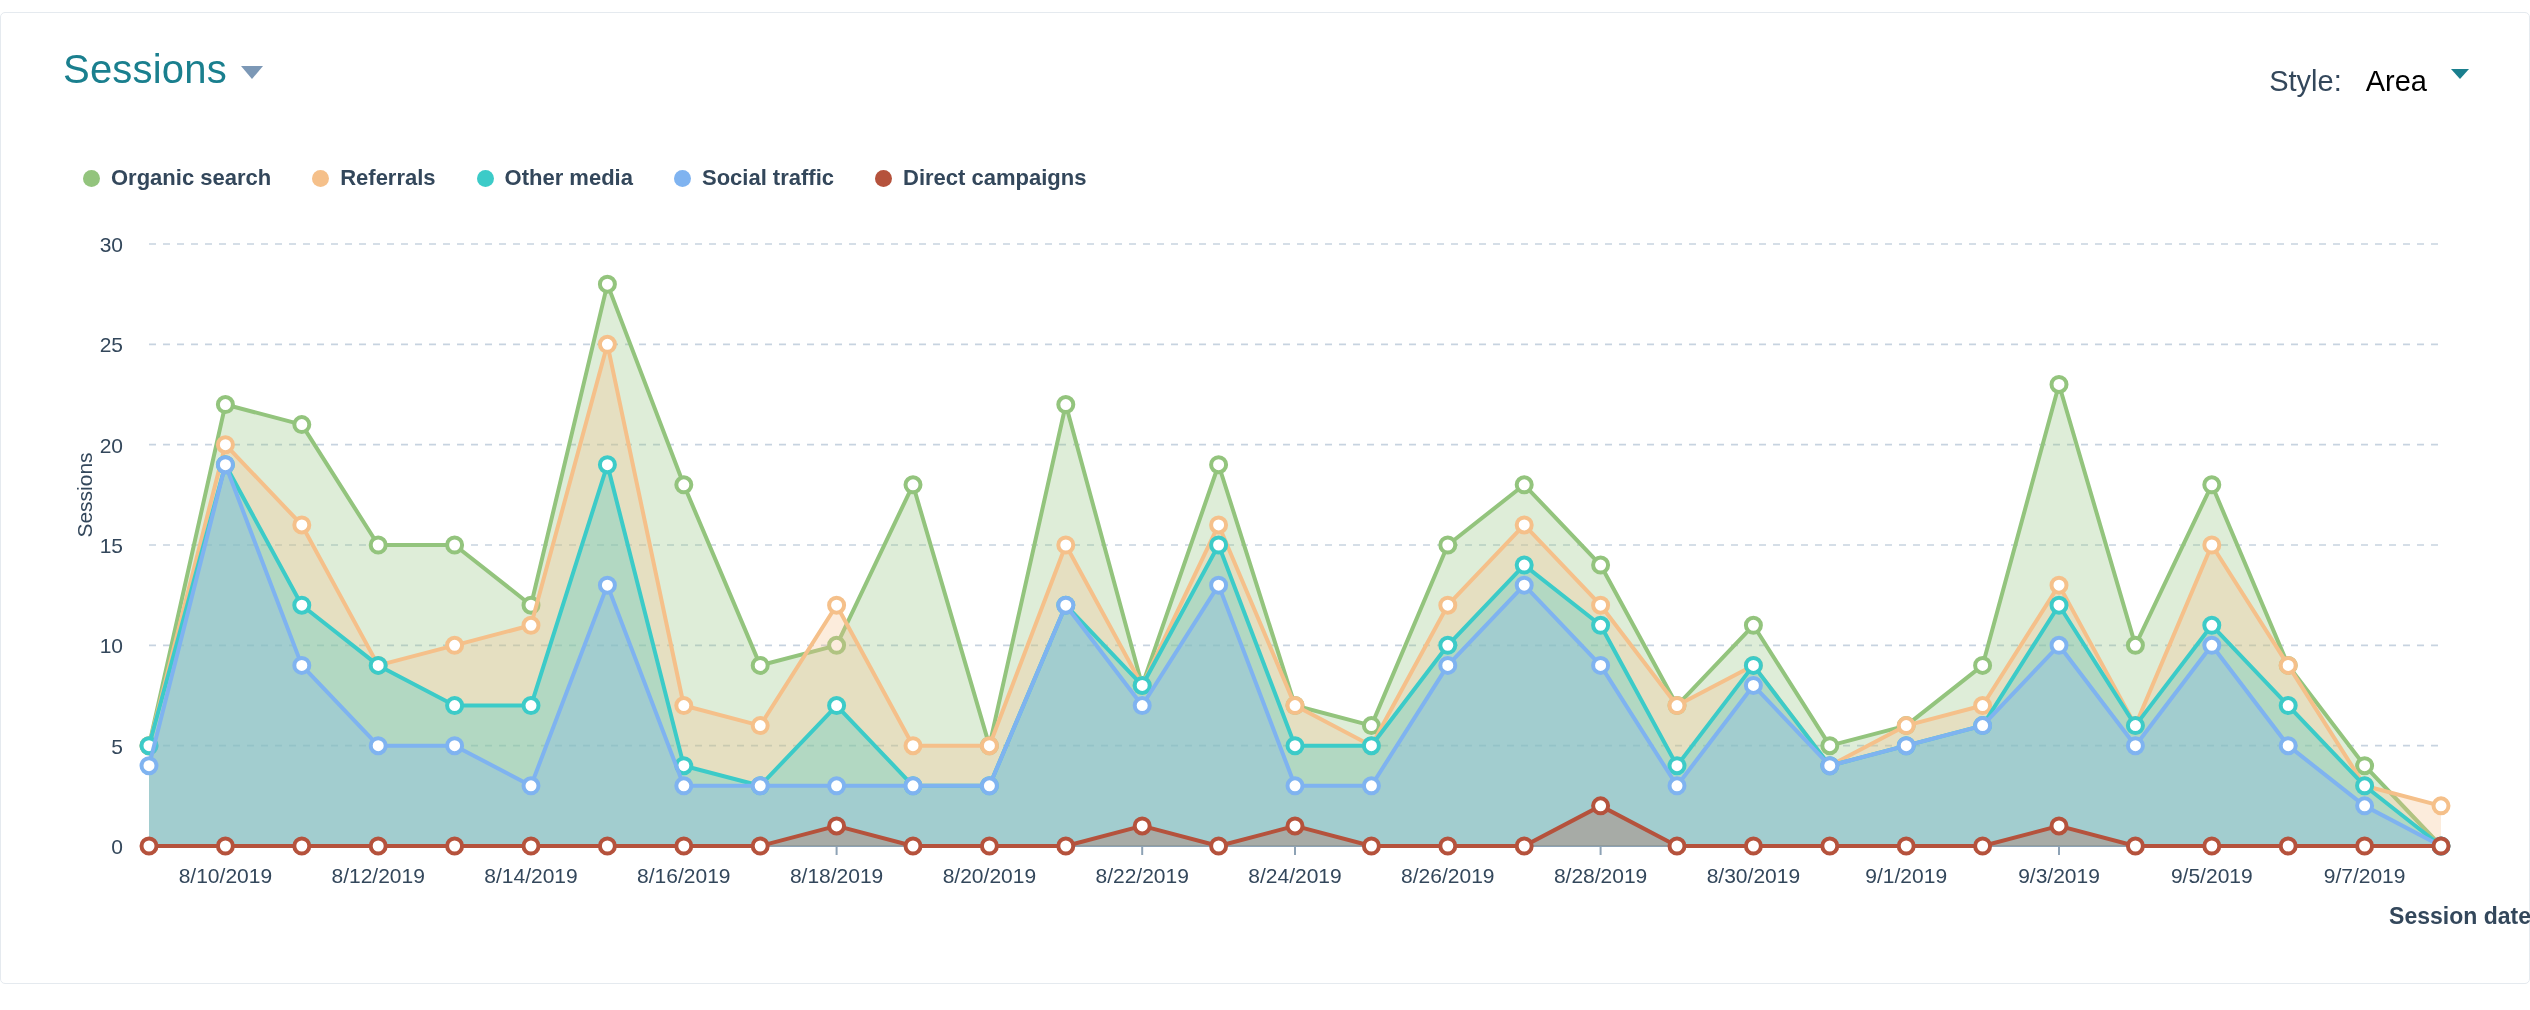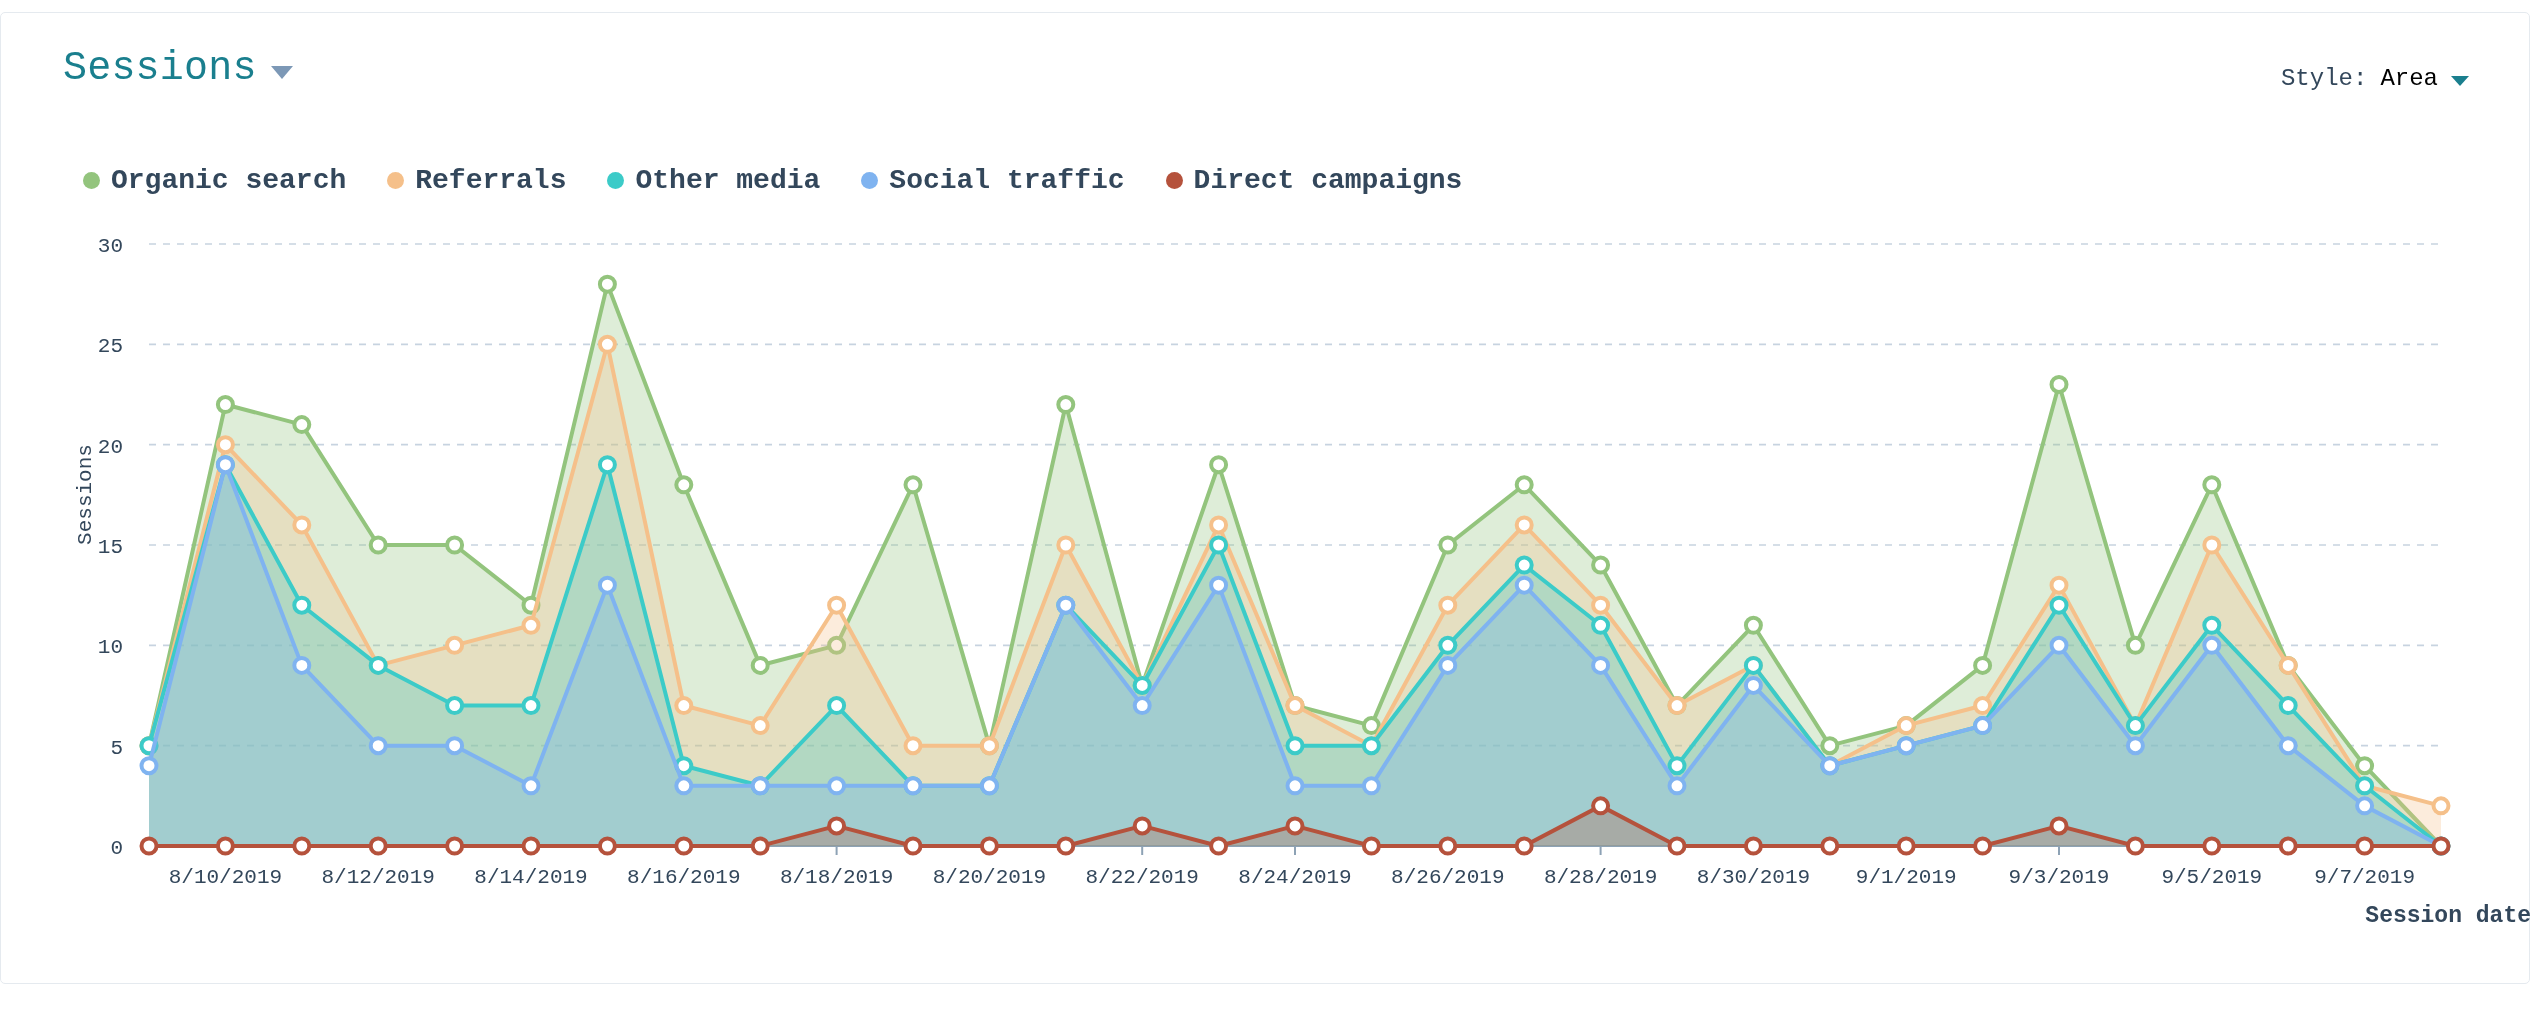--- a/index.html
+++ b/index.html
@@ -6,21 +6,20 @@
   html, body {
     margin: 0; padding: 0;
     background: #ffffff;
     font-family: "Liberation Sans", sans-serif;
   }
   #root {
     width: 2530px; height: 1010px;
     position: relative;
     background: #ffffff;
     overflow: hidden;
-    font-family: Liberation Mono, monospace;
   }
   .card {
     position: absolute;
     left: 0; top: 12px;
     width: 2530px; height: 972px;
     background: #ffffff;
     border: 1px solid #e5eaef;
     border-radius: 5px;
   }
   
@@ -39,40 +38,40 @@
   }
   .caret {
     width: 0; height: 0;
     border-left: 11px solid transparent;
     border-right: 11px solid transparent;
     border-top: 13px solid #7c98b6;
     margin-top: 6px;
   }
   .style-wrap {
     position: absolute; right: 60px; top: 52px;
-    display: flex; align-items: center; gap: 13px;
-    font-size: 24px;
+    display: flex; gap: 24px;
+    font-size: 29px;
   }
   .style-label { color: #33475b; }
   .style-value { color: #000000; cursor: pointer; }
   .caret-sm {
     width: 0; height: 0;
     border-left: 9px solid transparent;
     border-right: 9px solid transparent;
     border-top: 10px solid #1a7f8e;
     margin-top: 4px; cursor: pointer;
   }
   
   .legend {
     position: absolute; left: 82px; top: 152px;
     display: flex; align-items: center; gap: 41px;
   }
   .lg-item { display: flex; align-items: center; gap: 11px; cursor: pointer; }
   .lg-dot { width: 17px; height: 17px; border-radius: 50%; flex: none; }
-  .lg-txt { font-size: 28px; font-weight: bold; color: #33475b; white-space: nowrap; }
+  .lg-txt { font-size: 22px; font-weight: bold; color: #33475b; white-space: nowrap; }
   
   .plot-host {
     position: absolute;
     left: 0; top: 0; width: 2530px; height: 972px;
     pointer-events: none;
   }
   .ylab {
     position: absolute;
     left: -16px; top: 470px;
     transform: rotate(-90deg);

